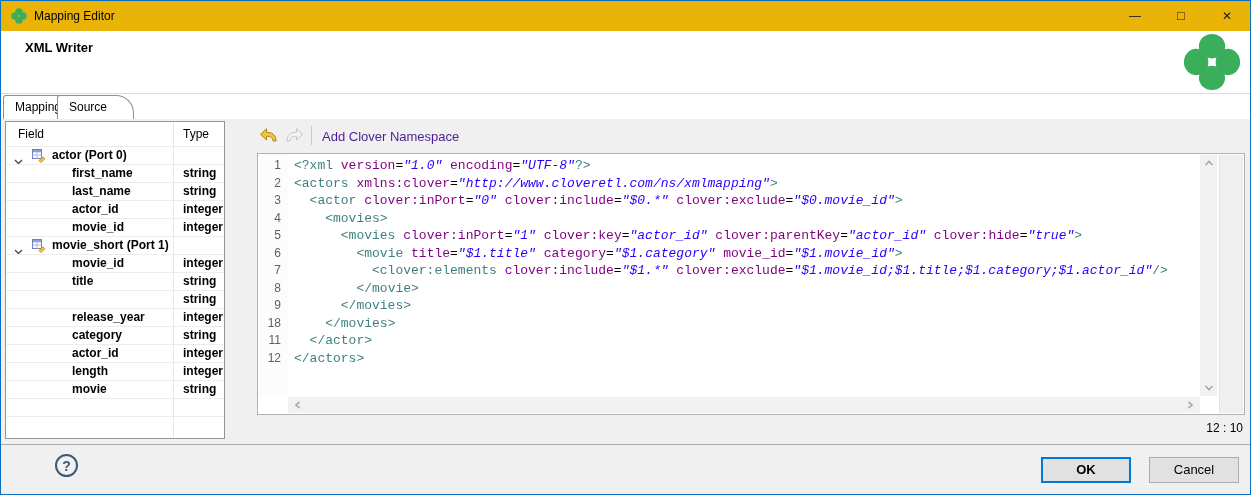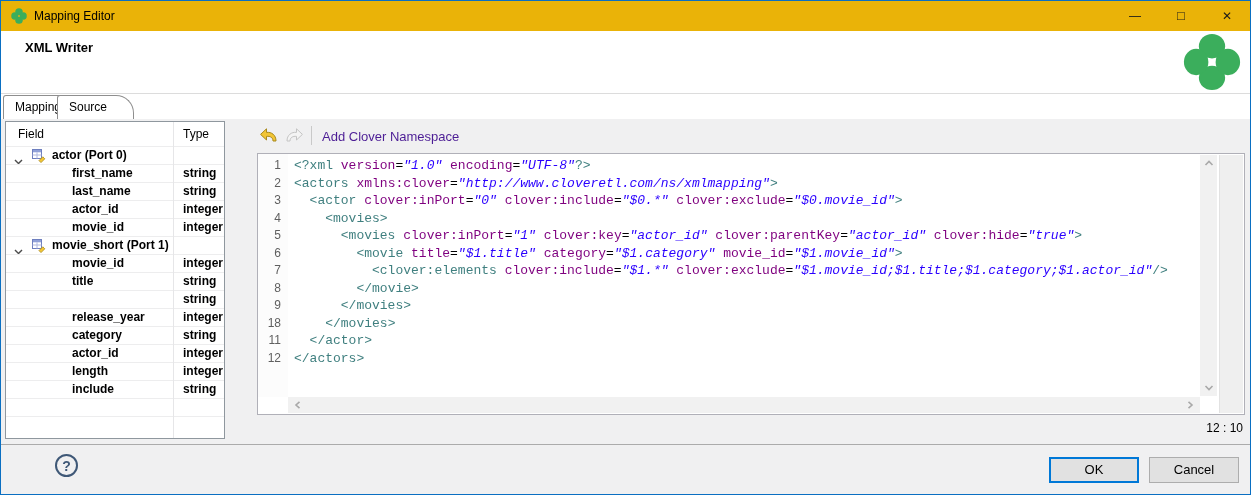--- a/index.html
+++ b/index.html
@@ -67,21 +67,21 @@
   .sarr { position:absolute; width:10px; height:8px; }
   .vscroll .up { top:4px; left:4px; } .vscroll .down { bottom:4px; left:4px; }
   .hscroll .left { left:5px; top:4px; } .hscroll .right { right:5px; top:4px; }
   .status { position:absolute; right:7px; top:302px; font-size:12px; color:#000; }
   
   .footer { position:absolute; left:0; right:0; bottom:0; height:50px; background:#f0f0f1; border-top:1px solid #ababab; }
   .help { position:absolute; left:54px; top:9px; width:23px; height:23px; border:2px solid #3f5877; border-radius:50%;
           color:#3f5877; text-align:center; line-height:20px; font-size:14px; font-weight:bold; cursor:default; }
   .btn { position:absolute; top:12px; width:90px; height:26px; background:#e1e1e1; border:1px solid #adadad;
          font-size:13px; font-family:"Liberation Sans",sans-serif; text-align:center; line-height:23px; cursor:default; }
-  #ok-btn { right:111px; border:2px solid var(--accent-blue,#0078D7); line-height:21px; }
+  #ok-btn { right:119px; border:2px solid var(--accent-blue,#0078D7); line-height:21px;font-weight:bold; }
   #cancel-btn { right:11px; }
 </style>
 </head>
 <body>
 
 <div class="window">
 
   <div class="titlebar">
     <svg class="app-icon" viewBox="0 0 64 64">
       <g fill="#3bae5c">
@@ -213,21 +213,21 @@
             <div class="cell-type">integer</div>
           </div>
           <div class="trow">
             <div class="cell-field">
               <span class="lbl">length</span>
             </div>
             <div class="cell-type">integer</div>
           </div>
           <div class="trow">
             <div class="cell-field">
-              <span class="lbl">include</span>
+              <span class="lbl">movie</span>
             </div>
             <div class="cell-type">string</div>
           </div>
           <div class="trow empty"></div>
           <div class="trow empty"></div>
         </div>
       <div class="vline v1"></div>
       <div class="vline v2"></div>
     </div>
 

